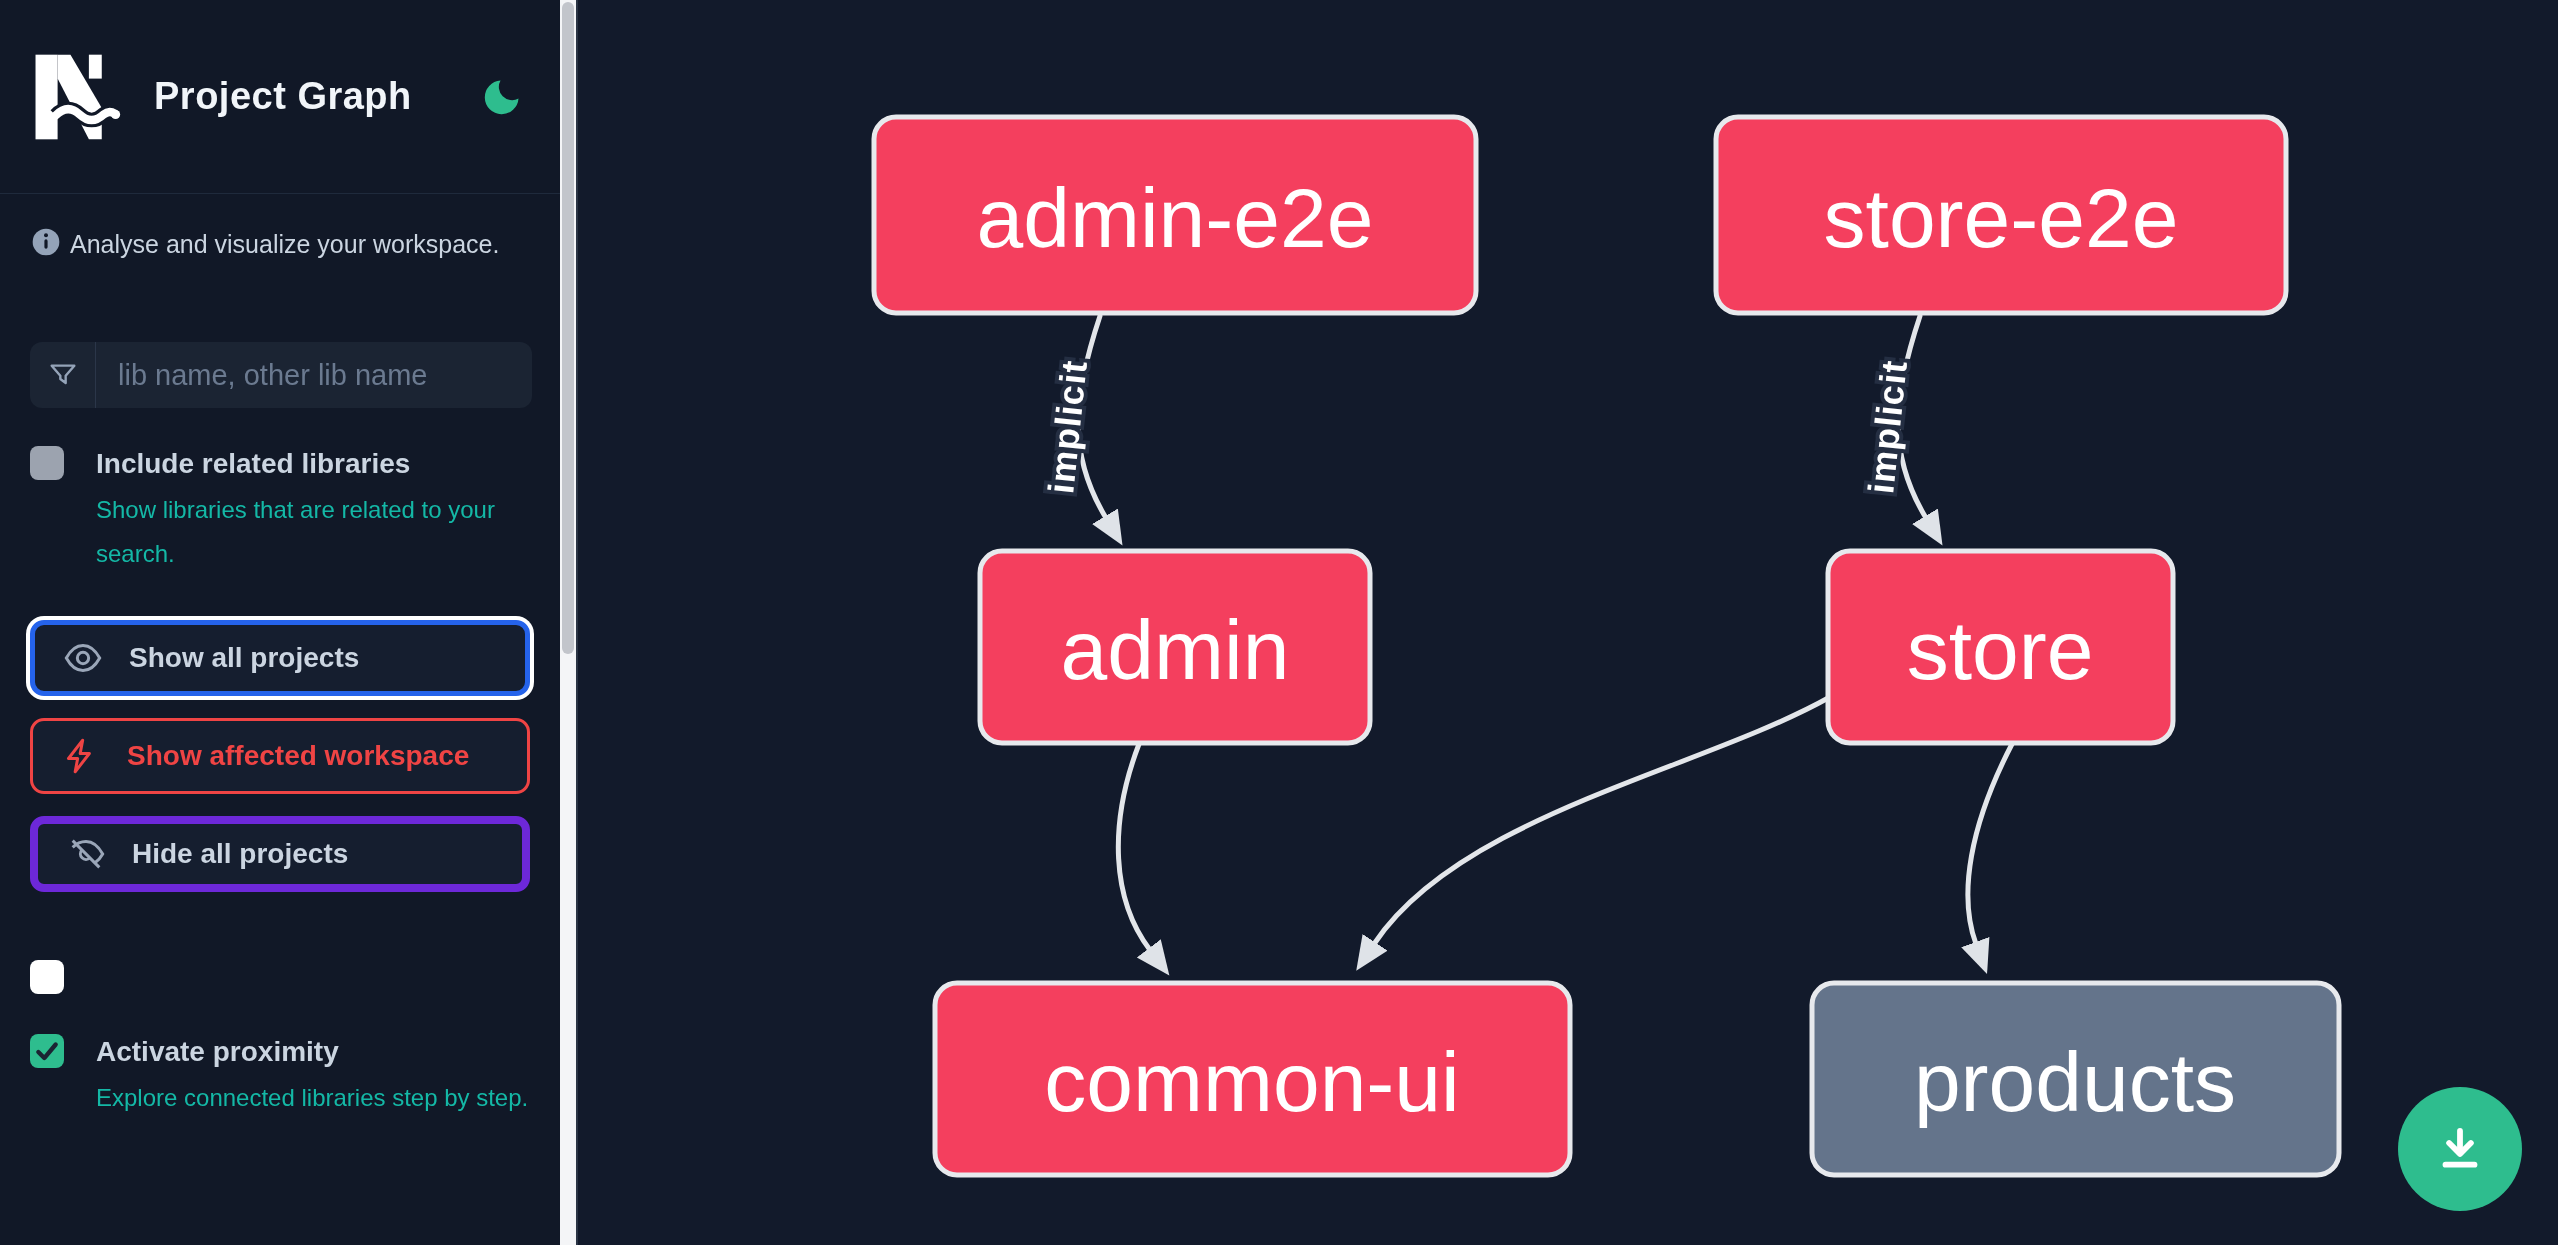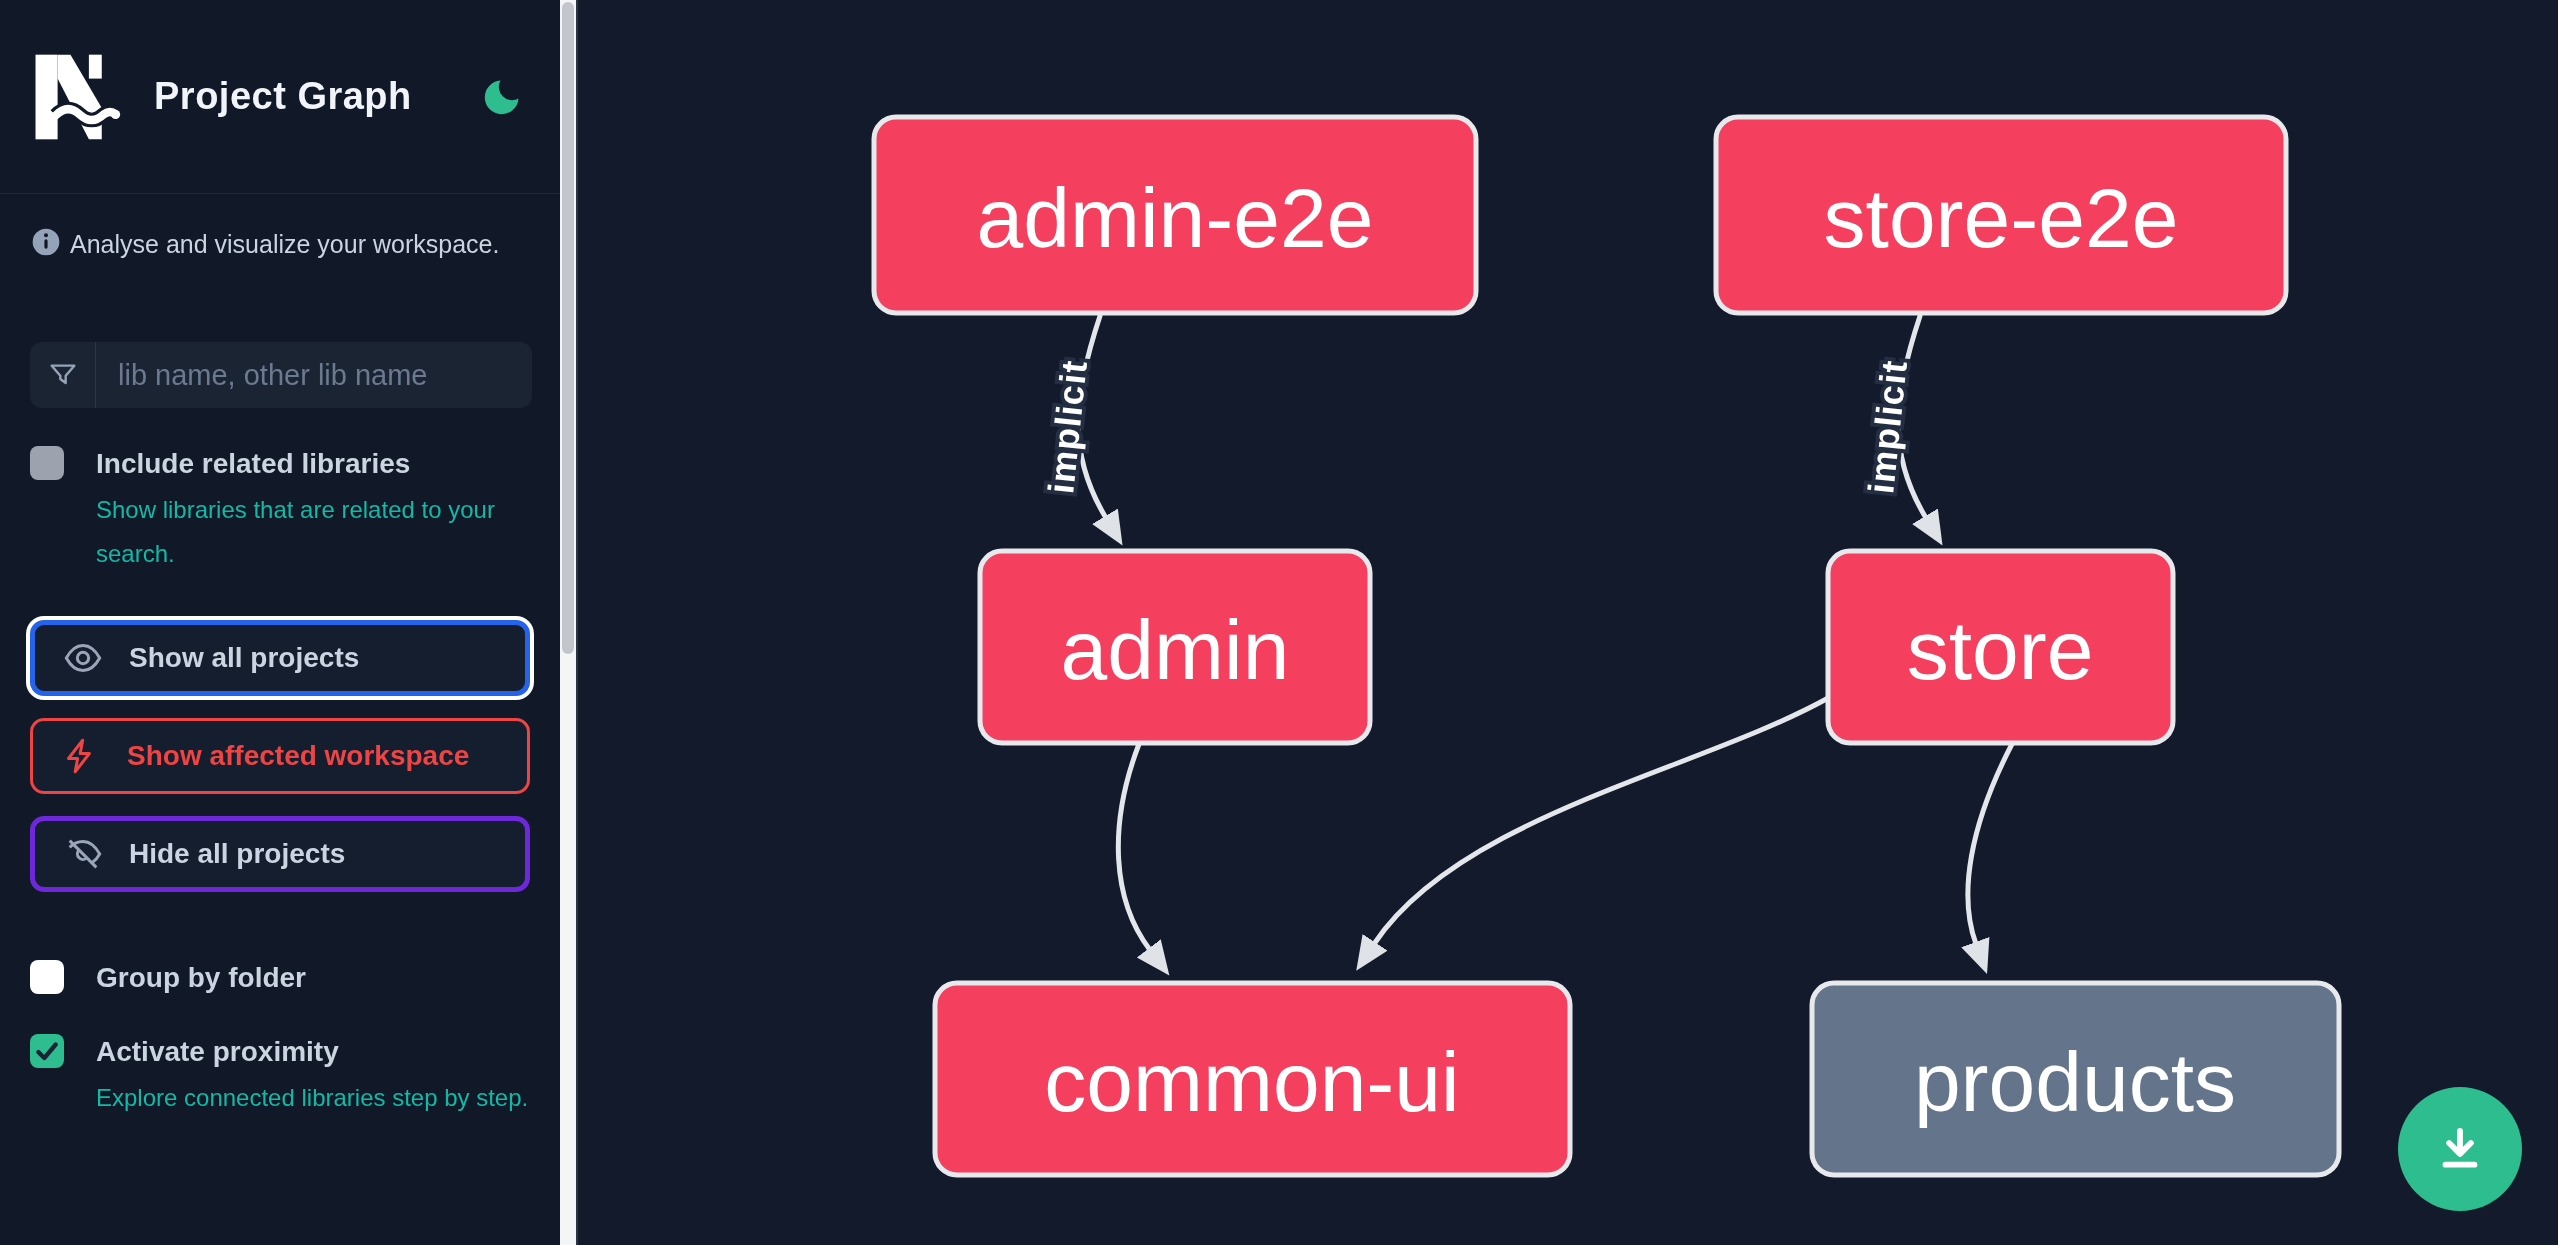--- a/index.html
+++ b/index.html
@@ -34,21 +34,21 @@
   .cbox.white{background:#ffffff;}
   .cbox.green{background:#2ebd8e;}
   .toggle-label{font-size:28px;font-weight:700;color:#cbd5e1;line-height:40px;}
   .toggle-desc{font-size:24px;color:#14b8a6;line-height:44px;width:445px;margin-top:4px;}
 
   .side-btn{display:flex;align-items:center;gap:26px;width:500px;height:76px;margin-top:22px;
             background:#151e2f;border-radius:14px;padding:0 28px;cursor:pointer;
             font-family:"Liberation Sans",sans-serif;font-size:28px;font-weight:700;color:#cbd5e1;}
   .side-btn.focused{border:5px solid #2563eb;box-shadow:0 0 0 4px #ffffff;margin-top:44px;text-align:right;}
   .side-btn.affected{border:3px solid #ef4444;color:#ef4444;}
-  .side-btn.plain{border:5px solid #6d28d9;}
+  .side-btn.plain{border:8px solid #6d28d9;}
 
   
   #side-scroll-track{position:absolute;left:560px;top:0;width:16px;height:1245px;background:#f4f5f7;}
   #side-scroll-thumb{position:absolute;left:2px;top:2px;width:12px;height:652px;border-radius:6px;background:#c2c5cb;}
 
   
   #graph-canvas{position:absolute;left:576px;top:0;width:1982px;height:1245px;
                 background:#121a2b;border-left:2px solid #2a3444;}
   #graph-svg{position:absolute;left:0;top:0;}
   .edge{stroke:#e3e6ea;stroke-width:5;fill:none;stroke-linecap:round;}
@@ -146,21 +146,20 @@
             <path d="M4 8 C6.5 5.5 9.2 4.5 12 4.5 C15 4.5 19 6.5 22 12 C20.7 14.4 19.1 16.1 17.4 17.2"></path>
             <path d="M9.5 9.6 a3.4 3.4 0 0 0 4.8 4.8"></path>
             <line x1="4" y1="4" x2="20" y2="20"></line>
           </svg>
         </span>
         <span>Hide all projects</span>
       </button>
 
       <div class="toggle-row" style="margin-top:66px;">
         <span class="cbox white"></span>
-        <div class="toggle-label">Group by folder</div>
       </div>
 
       <div class="toggle-row" style="margin-top:34px;">
         <span class="cbox green">
           <svg width="26" height="26" viewBox="0 0 24 24" fill="none" stroke="#1b2433" stroke-width="4" stroke-linecap="round" stroke-linejoin="round">
             <polyline points="4,13 9.5,18.5 20,6"></polyline>
           </svg>
         </span>
         <div class="toggle-label">Activate proximity</div>
         <div class="toggle-desc">Explore connected libraries step by step.</div>

